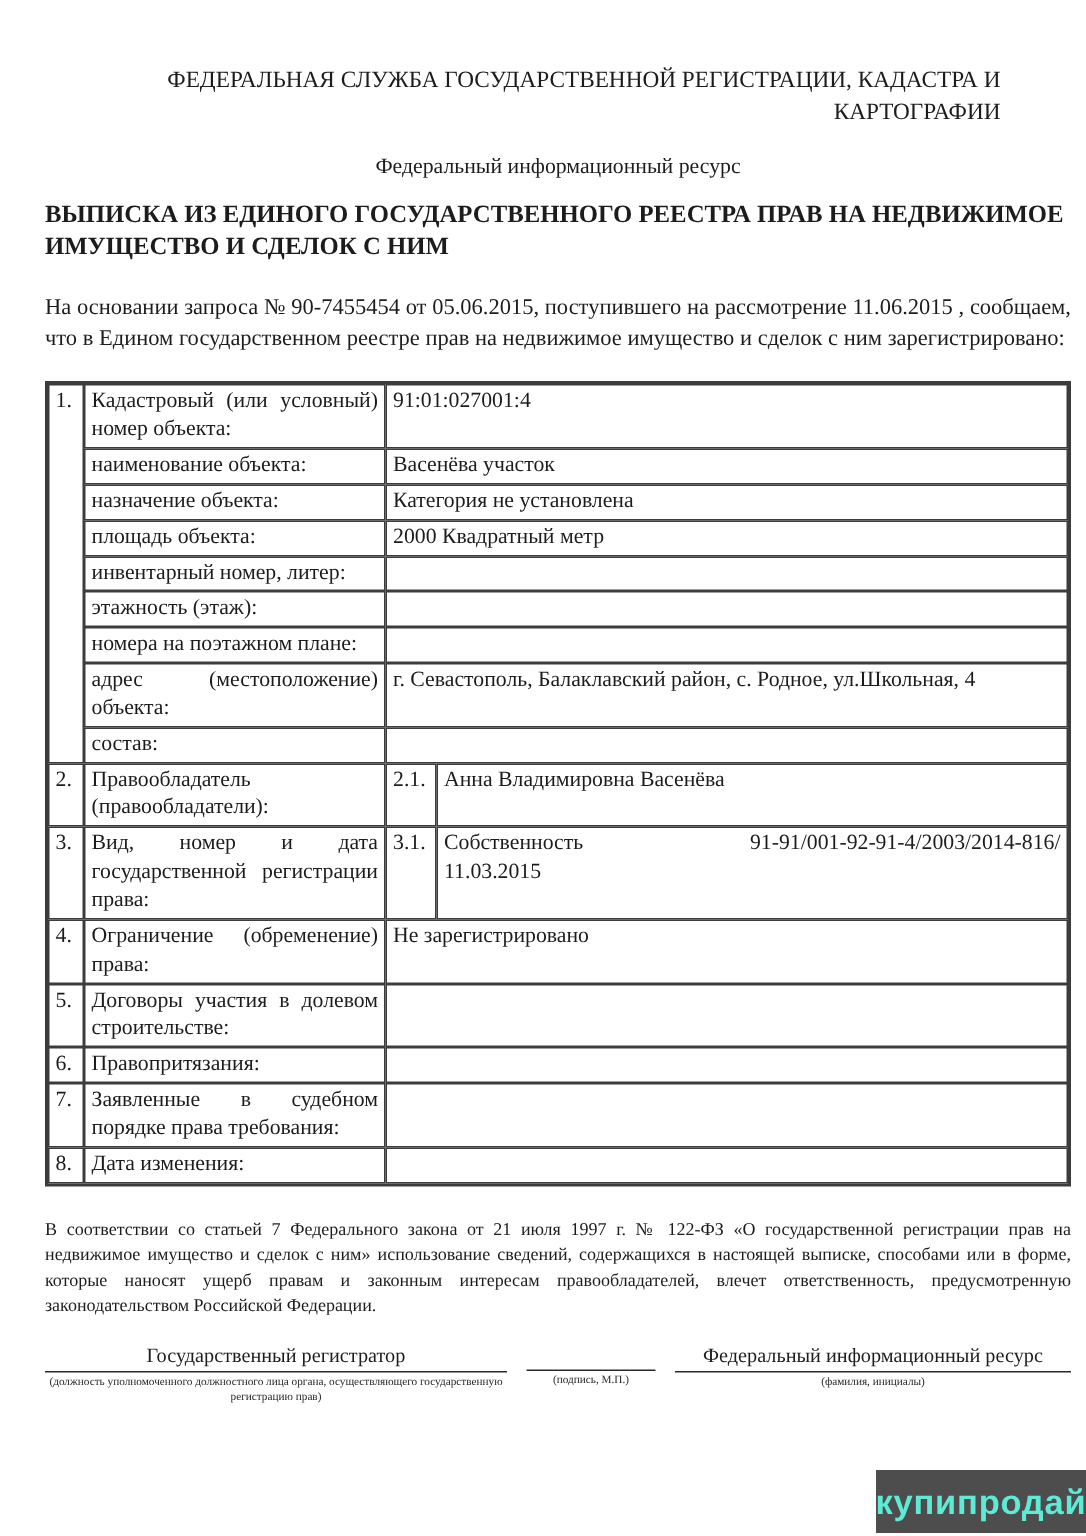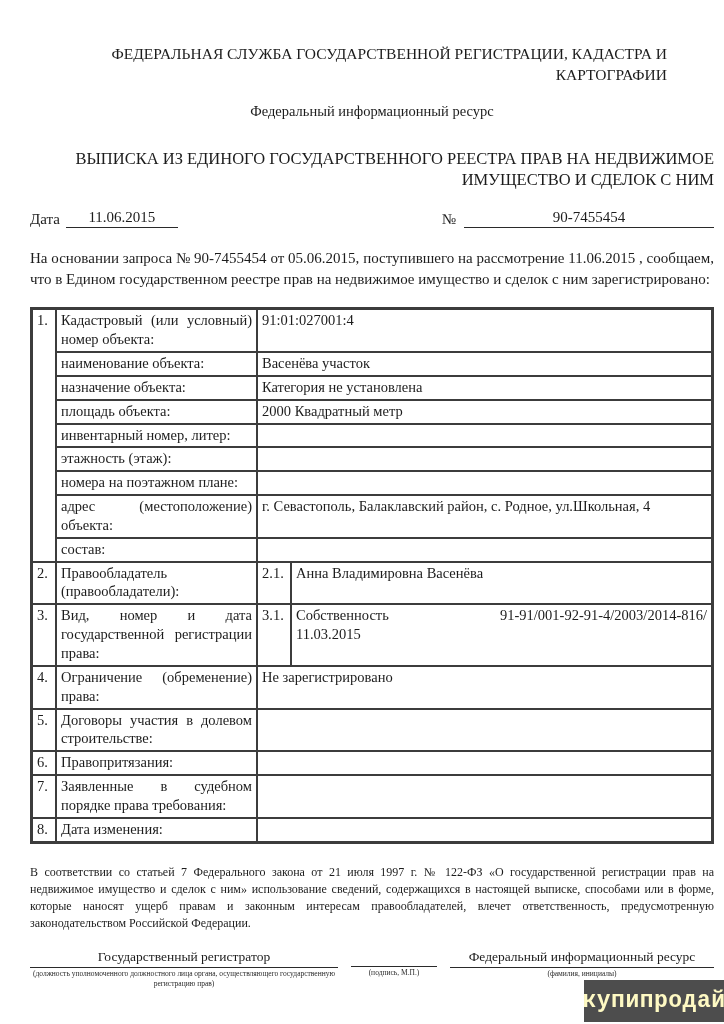--- a/index.html
+++ b/index.html
@@ -21,25 +21,25 @@
     line-height: 1.35;
     max-width: 590px;
     margin: 0 auto;
   }
   .resource {
     text-align: center;
     font-size: 14.5px;
     margin-top: 17px;
   }
   .doc-title {
-    text-align: right;
-    font-weight: normal;
+    text-align: left;
+    font-weight: bold;
     font-size: 16.5px;
     line-height: 1.3;
-    margin-top: 28px;
+    margin-top: 12px;
   }
   .date-row {
     display: flex;
     align-items: flex-end;
     margin-top: 18px;
     font-size: 15px;
   }
   .fld-label { white-space: nowrap; }
   .underline {
     display: inline-block;
@@ -111,43 +111,36 @@
   .watermark {
     position: absolute;
     right: 0; bottom: 2px;
     width: 140px; height: 42px;
     background: #4d4d4d;
     display: flex;
     align-items: center;
     justify-content: center;
   }
   .watermark span {
-    font-family: Liberation Mono, monospace;
+    font-family: Liberation Sans, sans-serif;
     font-weight: bold;
     font-size: 23px;
-    color: #fef9c3;
+    color: #5eead4;
     letter-spacing: 0.5px;
   }
 </style>
 </head>
 <body>
 
 <div class="page">
 
   <div class="agency">ФЕДЕРАЛЬНАЯ СЛУЖБА ГОСУДАРСТВЕННОЙ РЕГИСТРАЦИИ, КАДАСТРА И КАРТОГРАФИИ</div>
   <div class="resource">Федеральный информационный ресурс</div>
   <div class="doc-title">ВЫПИСКА ИЗ ЕДИНОГО ГОСУДАРСТВЕННОГО РЕЕСТРА ПРАВ НА НЕДВИЖИМОЕ ИМУЩЕСТВО И СДЕЛОК С НИМ</div>
 
-  <div class="date-row">
-    <span class="fld-label">Дата</span>
-    <span class="underline date-val">11.06.2015</span>
-    <span class="spacer"></span>
-    <span class="fld-label">№</span>
-    <span class="underline num-val">90-7455454</span>
-  </div>
 
   <p class="intro">На основании запроса № 90-7455454 от 05.06.2015, поступившего на рассмотрение 11.06.2015 , сообщаем, что в Едином государственном реестре прав на недвижимое имущество и сделок с ним зарегистрировано:</p>
 
   <table class="reg-table">
     <colgroup>
       <col style="width:24px">
         <col style="width:201px">
         <col style="width:34px">
         <col>
     </colgroup>

